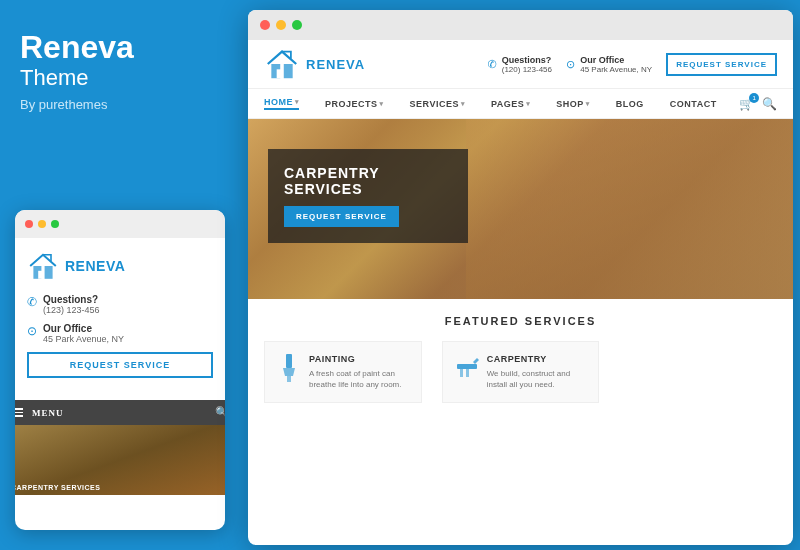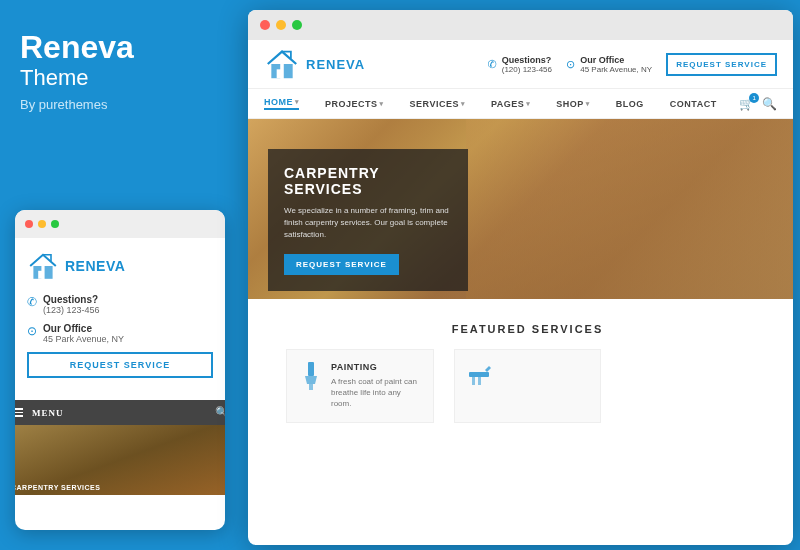--- a/index.html
+++ b/index.html
@@ -341,22 +341,21 @@
       font-size: 8px;
       font-weight: 700;
       letter-spacing: 1px;
       padding: 6px 12px;
       text-transform: uppercase;
     }
 
     
     .featured-services {
       background: #fff;
-      padding: 24px;
-      margin-left: 14px;
+      padding: 16px;
     }
     .featured-title {
       text-align: center;
       font-size: 11px;
       font-weight: 700;
       letter-spacing: 2px;
       text-transform: uppercase;
       color: #333;
       margin-bottom: 14px;
     }
@@ -539,21 +538,20 @@
 
   <div class="desktop-hero">
     <div class="hero-bg"></div>
     <div class="hero-bg-overlay"></div>
 
     <div style="position:absolute;top:0;left:0;right:0;bottom:0;background:linear-gradient(135deg, #d4a860 0%, #b08040 20%, #c8a050 35%, rgba(160,110,60,0.8) 50%, #a07040 70%, #d4b070 100%);opacity:0.85;"></div>
     <div style="position:absolute;top:0;right:0;bottom:0;width:60%;background:linear-gradient(160deg, rgba(200,150,80,0.4) 0%, rgba(150,100,50,0.6) 100%);"></div>
 
     <div class="hero-content-box">
       <div class="hero-title">CARPENTRY SERVICES</div>
-      <div class="hero-desc">We specialize in a number of framing, trim and finish carpentry services. Our goal is complete satisfaction.</div>
       <div class="hero-btn">REQUEST SERVICE</div>
     </div>
   </div>
 
   <div class="featured-services">
     <div class="featured-title">FEATURED SERVICES</div>
     <div class="services-grid">
 
       <div class="service-card">
         <div class="service-icon">
@@ -572,17 +570,21 @@
 
       <div class="service-card">
         <div class="service-icon">
           <svg width="26" height="26" viewBox="0 0 26 26" fill="none" xmlns="http://www.w3.org/2000/svg">
             <rect x="2" y="10" width="20" height="5" rx="1" fill="#1a8fd1" opacity="0.8"></rect>
             <path d="M18 8 L22 4 L24 6 L20 10" fill="#1a8fd1" opacity="0.7"></path>
             <rect x="5" y="15" width="3" height="8" fill="#1a8fd1" opacity="0.5"></rect>
             <rect x="11" y="15" width="3" height="8" fill="#1a8fd1" opacity="0.5"></rect>
           </svg>
         </div>
+        <div class="service-info">
+          <div class="service-name">CARPENTRY</div>
+          <div class="service-desc">We build, construct and install all you need.</div>
+        </div>
       </div>
 
     </div>
   </div>
 </div>
 
 </body></html>

